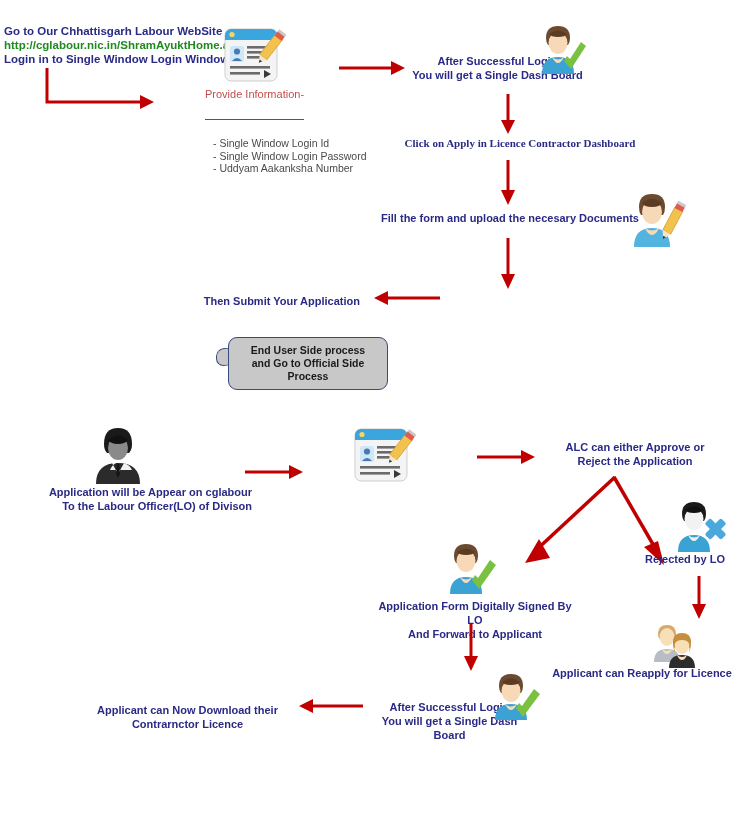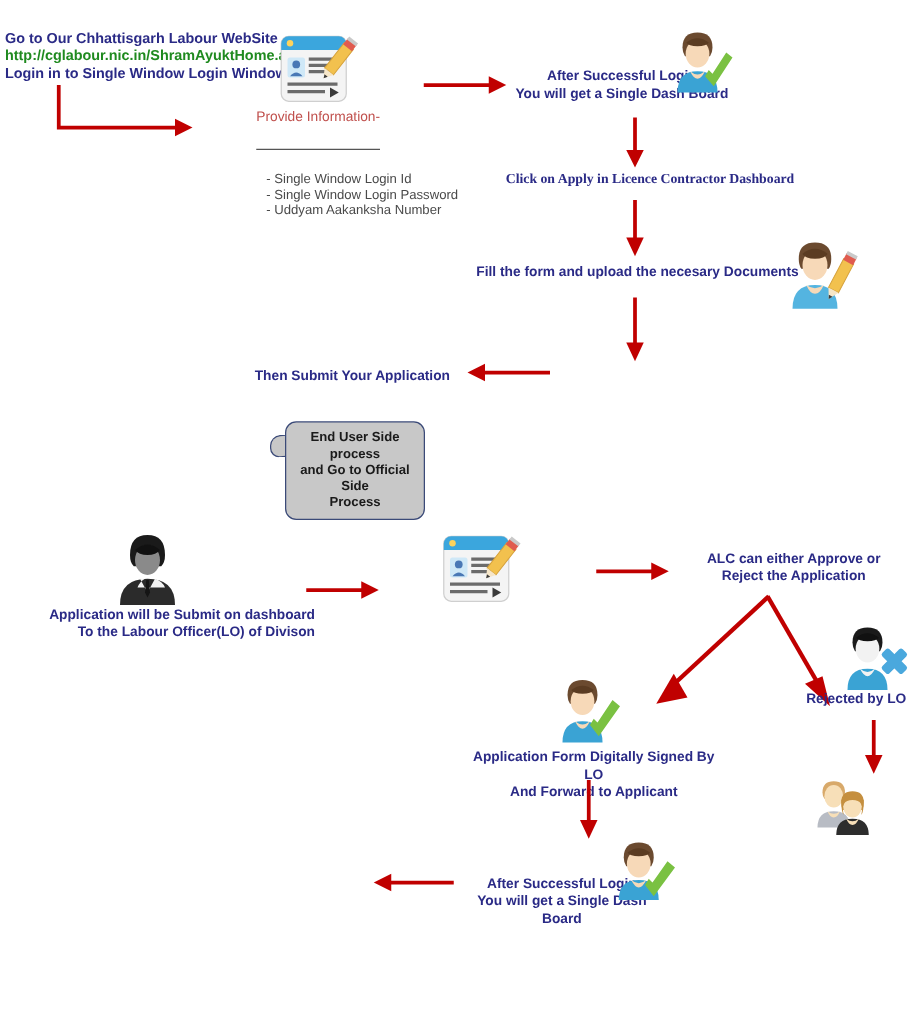--- a/index.html
+++ b/index.html
@@ -207,35 +207,35 @@
   <div class="arrow" style="left:370px; top:288px;">
     <svg width="72" height="20" viewBox="0 0 72 20">
       <path d="M16,10 L70,10" stroke="#c00000" stroke-width="3" fill="none"></path>
       <path d="M18,3 L4,10 L18,17 Z" fill="#c00000"></path>
     </svg>
   </div>
 
   <div class="lbl left" style="left:160px; top:294px; width:200px;">Then  Submit Your Application</div>
 
   <div class="bubble-tail" style="left:216px; top:348px;"></div>
-  <div class="bubble" style="left:228px; top:337px; width:112px;">End  User Side process
+  <div class="bubble" style="left:228px; top:337px; width:160px;">End  User Side process
 and Go to Official Side
 Process</div>
 
   <div class="icon" style="left:86px; top:424px;">
     <svg width="64" height="62" viewBox="0 0 64 62">
       <path d="M18,20 q0,-16 14,-16 q14,0 14,16 q0,6 -3,9 l-22,0 q-3,-3 -3,-9 Z" fill="#1a1a1a"></path>
       <ellipse cx="32" cy="24" rx="10" ry="12" fill="#8a8a8a"></ellipse>
       <path d="M22,16 q10,-9 20,0 q-3,4 -10,4 q-7,0 -10,-4 Z" fill="#111111"></path>
       <path d="M10,60 q0,-21 22,-21 q22,0 22,21 Z" fill="#2b2b2b"></path>
       <path d="M26,39 L32,50 L38,39 q6,2 8,7 l-22,0 q2,-5 6,-7 Z" fill="#f2f2f2"></path>
       <path d="M31,40 L33,40 L34,50 L32,54 L30,50 Z" fill="#151515"></path>
     </svg>
   </div>
-  <div class="lbl left" style="left:22px; top:485px; width:230px;">Application will be Submit on dashboard
+  <div class="lbl left" style="left:22px; top:485px; width:230px;">Application will be Appear on cglabour
 To the Labour Officer(LO) of Divison</div>
 
   <div class="arrow" style="left:243px; top:462px;">
     <svg width="62" height="20" viewBox="0 0 62 20">
       <path d="M2,10 L48,10" stroke="#c00000" stroke-width="3" fill="none"></path>
       <path d="M46,3 L60,10 L46,17 Z" fill="#c00000"></path>
     </svg>
   </div>
 
   <div class="icon" style="left:353px; top:426px;">
@@ -317,20 +317,21 @@
       </g>
       <g>
         <path d="M23,20 q0,-9 9,-9 q9,0 9,9 q0,4 -1.5,6 l-15,0 q-1.5,-2 -1.5,-6 Z" fill="#c58f3f"></path>
         <ellipse cx="32" cy="23" rx="7.5" ry="9" fill="#f7dfb8"></ellipse>
         <path d="M23,18 q9,-9 18,0 q0,10 -2,12 q3,-12 -7,-12 q-10,0 -7,12 q-2,-2 -2,-12 Z" fill="#c58f3f"></path>
         <path d="M19,46 q0,-13 13,-13 q13,0 13,13 Z" fill="#2d2d2d"></path>
         <path d="M27,33 q5,4 10,0 q-2,5 -5,5 q-3,0 -5,-5 Z" fill="#f7dfb8"></path>
       </g>
     </svg>
   </div>
+  <div class="lbl center" style="left:552px; top:666px; width:180px;">Applicant can Reapply for Licence</div>
 
   <div class="icon" style="left:442px; top:542px;">
     <svg width="58" height="54" viewBox="0 0 58 54">
       <path d="M12,14 q0,-12 12,-12 q12,0 12,12 q0,4 -2,7 l-20,0 q-2,-3 -2,-7 Z" fill="#6b4a2f"></path>
       <ellipse cx="24" cy="19" rx="9.5" ry="11" fill="#f7d9b8"></ellipse>
       <path d="M15,10 q9,-7 18,0 q-2,3 -9,3 q-7,0 -9,-3 Z" fill="#5b3c22"></path>
       <path d="M8,52 q0,-17 16,-17 q16,0 16,17 Z" fill="#3aa3d4"></path>
       <path d="M18,35 q6,5 12,0 q-3,6 -6,6 q-3,0 -6,-6 Z" fill="#f7d9b8"></path>
       <path d="M30,38 L37,47 L54,23 L48,18 L36,36 L33,33 Z" fill="#7ac142"></path>
     </svg>
@@ -358,14 +359,16 @@
     </svg>
   </div>
 
   <div class="arrow" style="left:295px; top:696px;">
     <svg width="70" height="20" viewBox="0 0 70 20">
       <path d="M16,10 L68,10" stroke="#c00000" stroke-width="3" fill="none"></path>
       <path d="M18,3 L4,10 L18,17 Z" fill="#c00000"></path>
     </svg>
   </div>
 
+  <div class="lbl center" style="left:95px; top:703px; width:185px;">Applicant can Now Download their
+Contrarnctor Licence</div>
 
 </div>
 
 </body></html>

